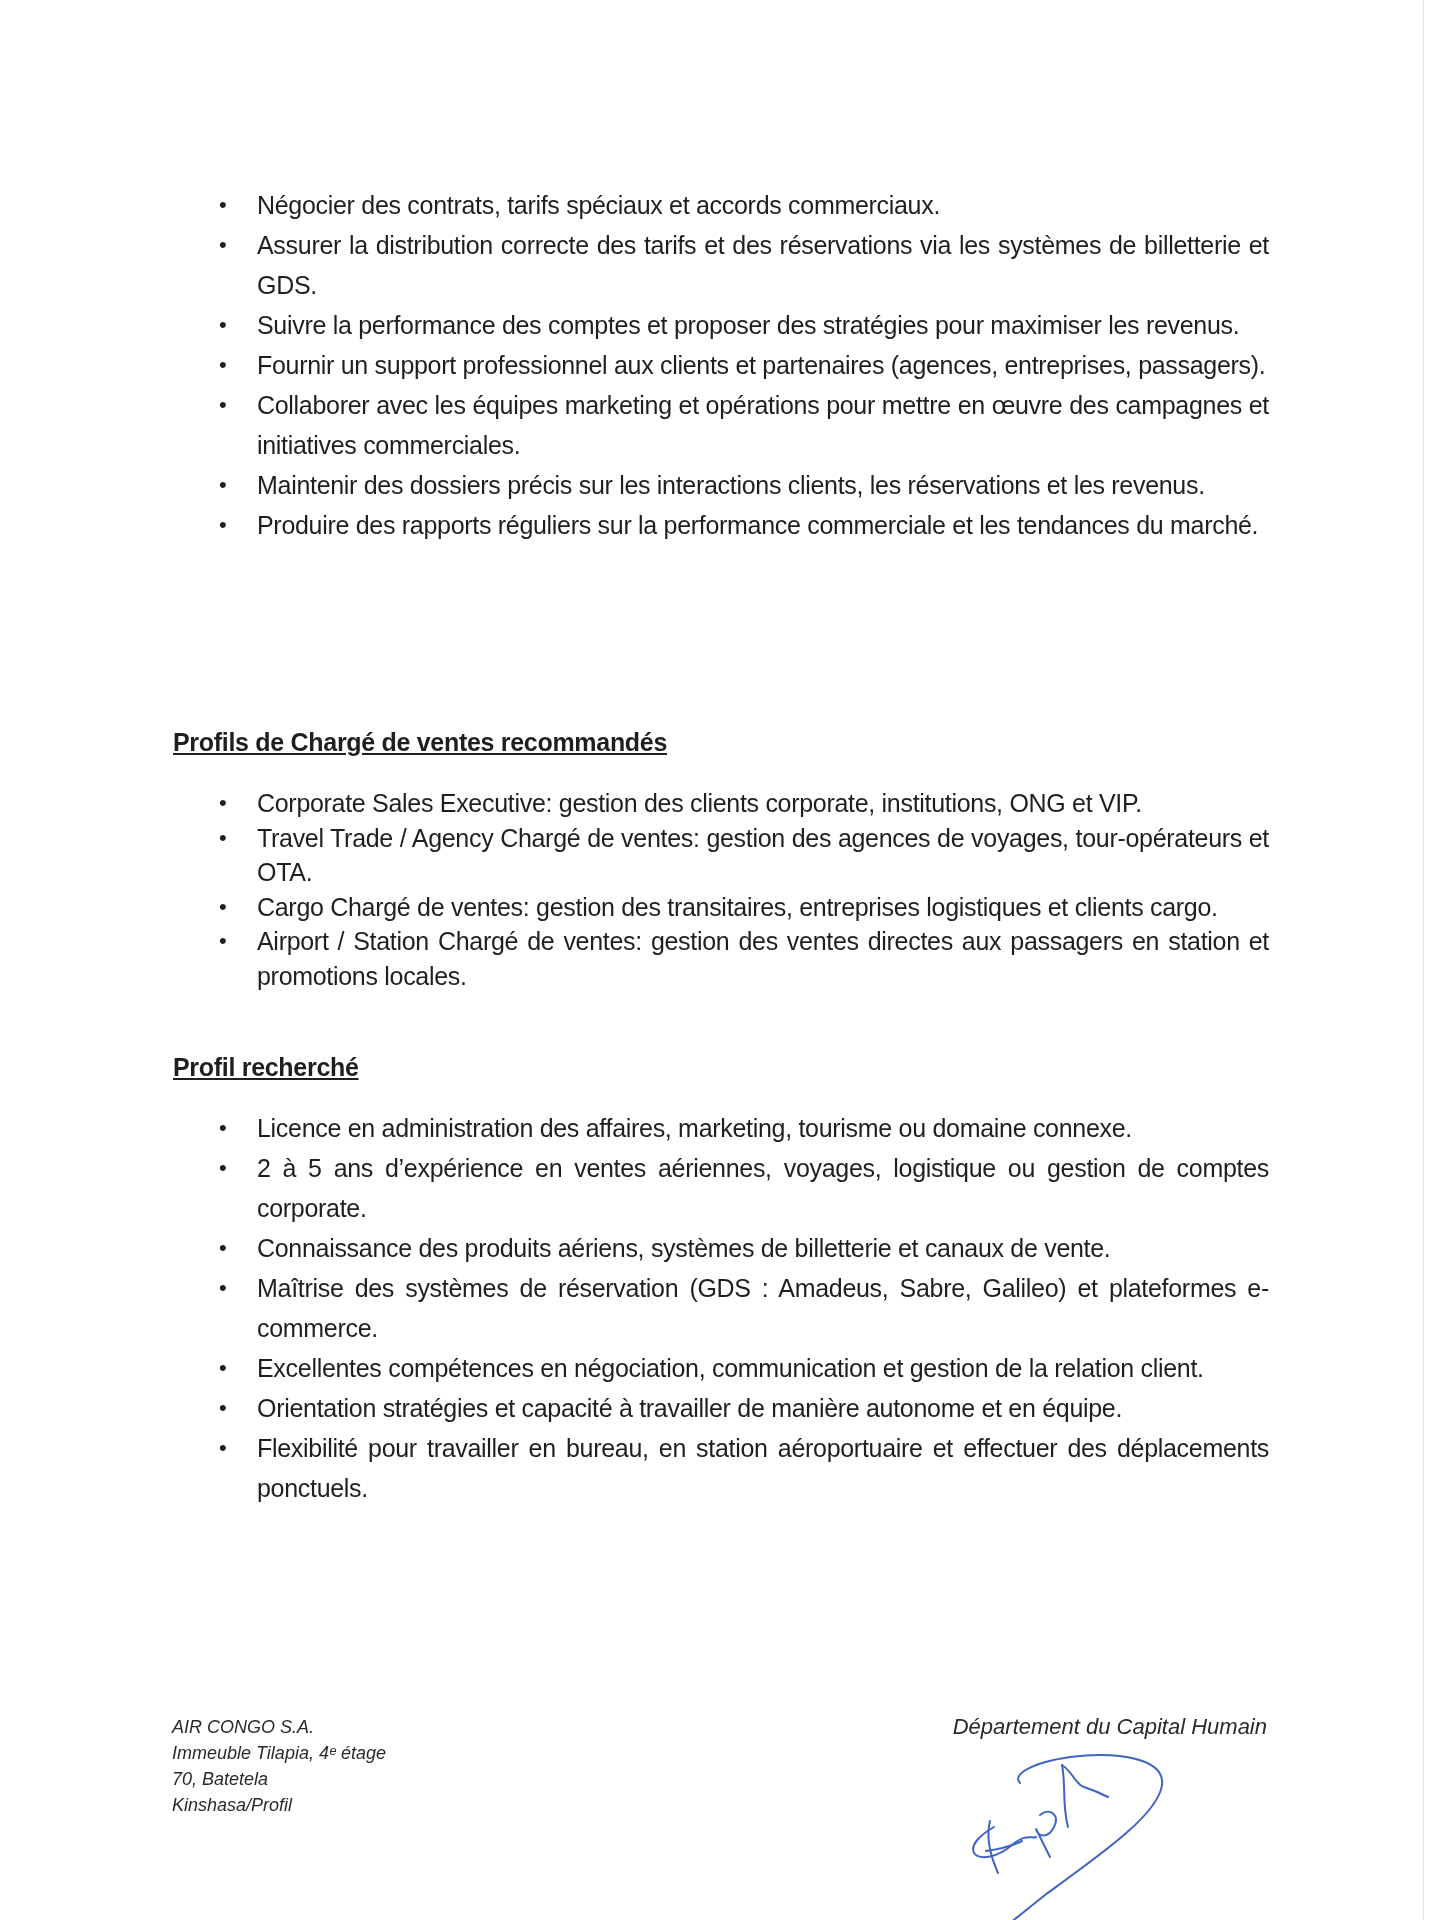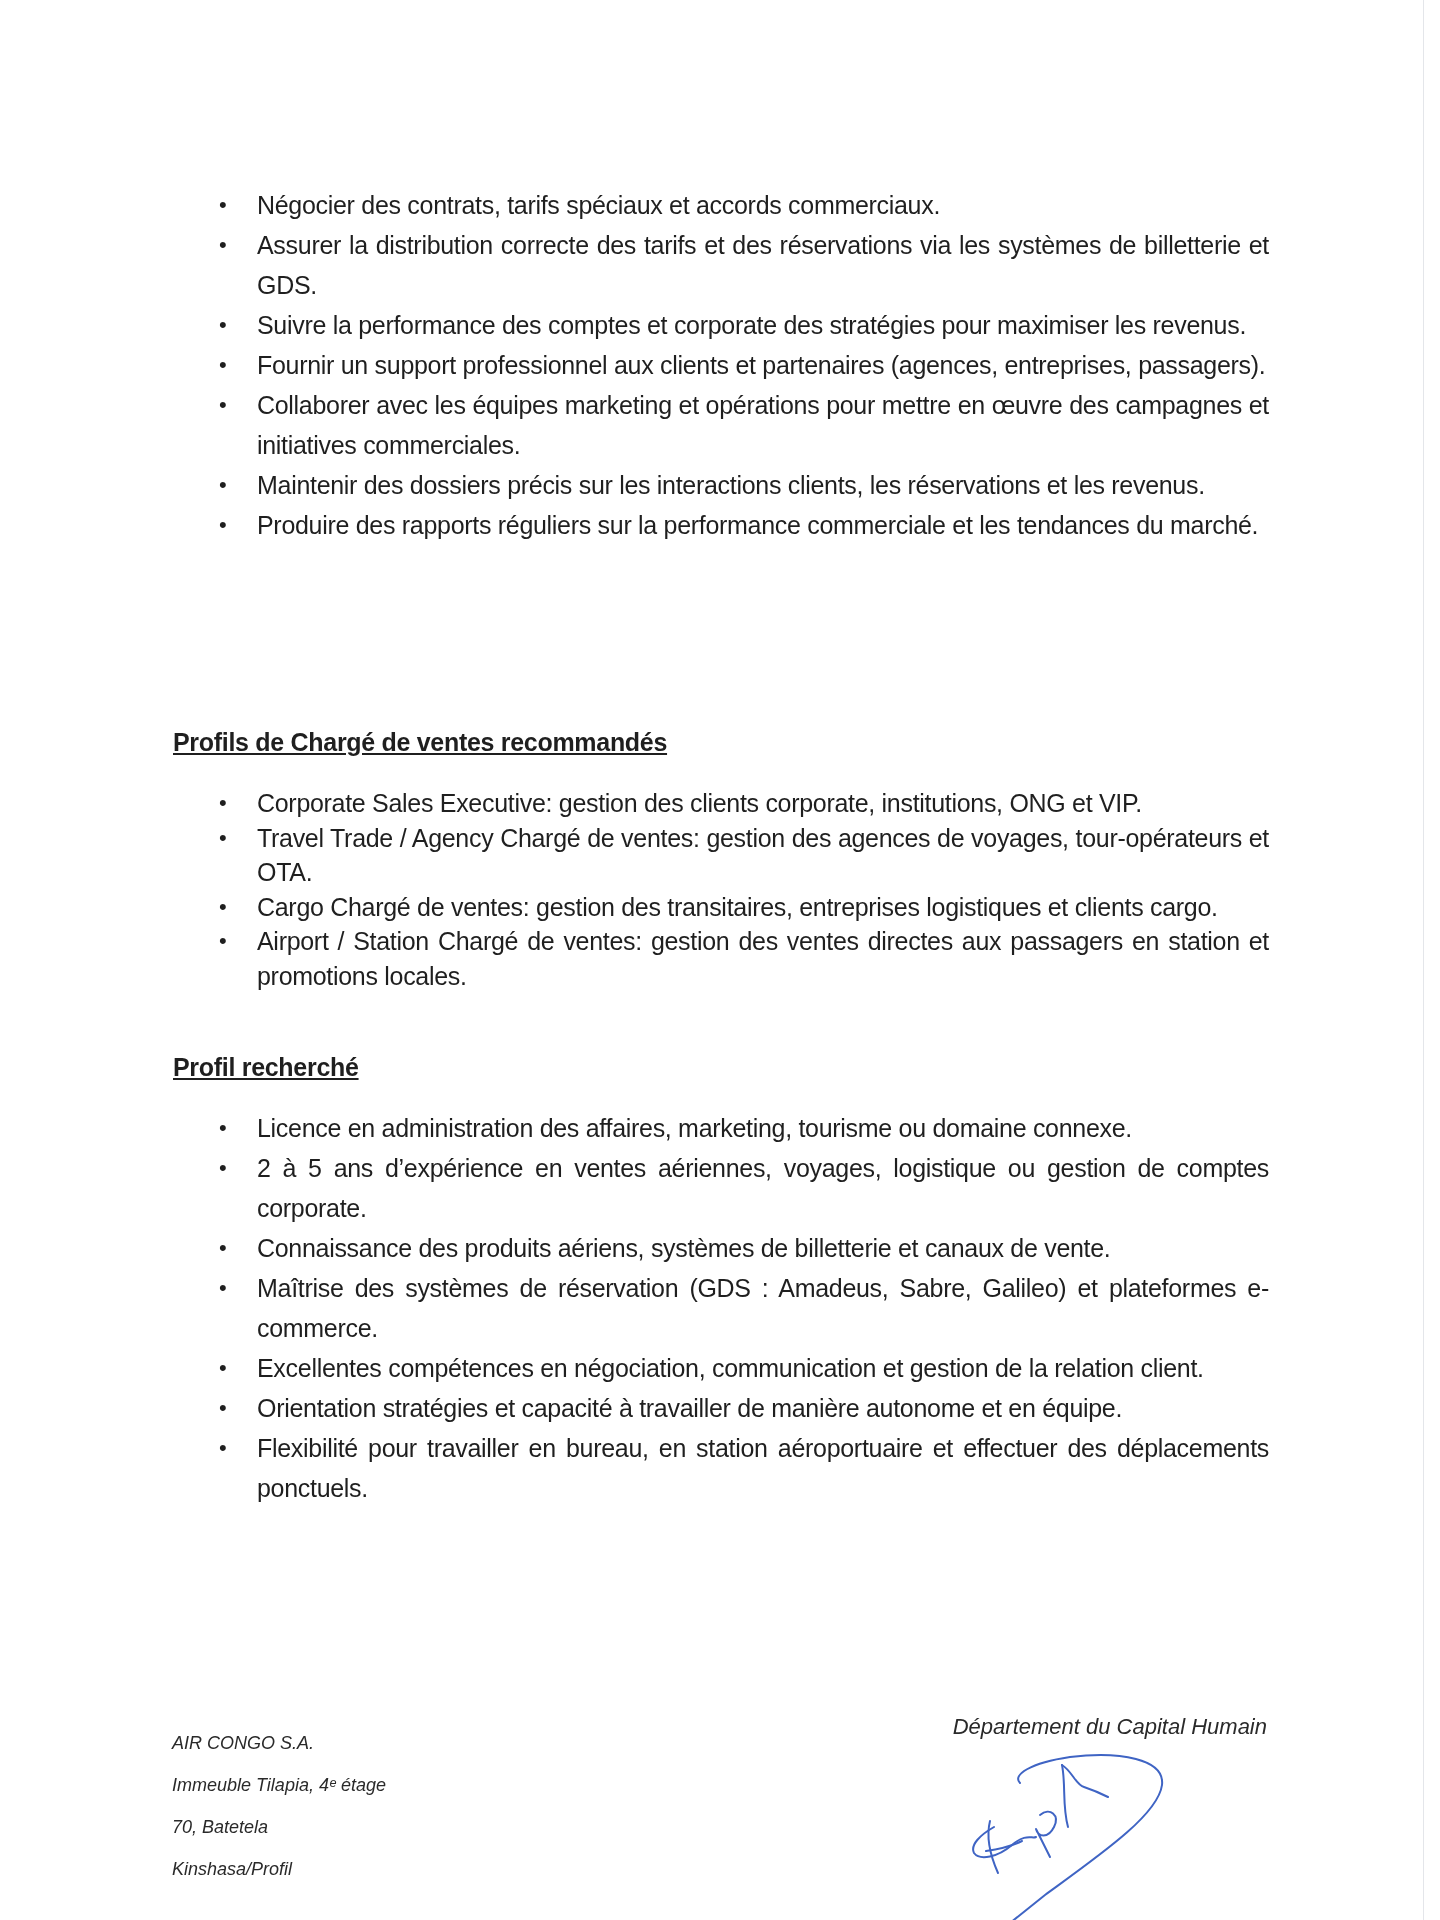--- a/index.html
+++ b/index.html
@@ -34,38 +34,38 @@
   .section-heading {
     position: absolute; left: 173px; font-size: 25px; font-weight: bold;
     letter-spacing: -0.3px; color: #1f1f1f; text-decoration: underline;
   }
   #heading-profiles { top: 728px; }
   #heading-requirements { top: 1053px; }
   .footer-address {
     position: absolute; left: 172px; top: 1714px; font-style: italic;
     font-size: 18px; line-height: 26px; color: #2a2a2a;
   }
-  .footer-address div { white-space: nowrap; margin-top: 16px; }
+  .footer-address div { white-space: nowrap; }
   .footer-dept {
     position: absolute; right: 173px; top: 1714px; font-style: italic;
     font-size: 22px; color: #2a2a2a; white-space: nowrap;
   }
   .signature { position: absolute; left: 950px; top: 1745px; }
 </style>
 </head>
 <body style="color: rgb(31, 31, 31);">
 
 <div class="page-edge"></div>
 
 <div class="content">
 
   <ul class="bullets" id="list-duties">
     <li><span class="dot">•</span><span>Négocier des contrats, tarifs spéciaux et accords commerciaux.</span></li>
     <li><span class="dot">•</span><span>Assurer la distribution correcte des tarifs et des réservations via les systèmes de billetterie et GDS.</span></li>
-    <li><span class="dot">•</span><span>Suivre la performance des comptes et corporate des stratégies pour maximiser les revenus.</span></li>
+    <li><span class="dot">•</span><span>Suivre la performance des comptes et proposer des stratégies pour maximiser les revenus.</span></li>
     <li><span class="dot">•</span><span>Fournir un support professionnel aux clients et partenaires (agences, entreprises, passagers).</span></li>
     <li><span class="dot">•</span><span>Collaborer avec les équipes marketing et opérations pour mettre en œuvre des campagnes et initiatives commerciales.</span></li>
     <li><span class="dot">•</span><span>Maintenir des dossiers précis sur les interactions clients, les réservations et les revenus.</span></li>
     <li><span class="dot">•</span><span>Produire des rapports réguliers sur la performance commerciale et les tendances du marché.</span></li>
   </ul>
 
   <div class="section-heading" id="heading-profiles">Profils de Chargé de ventes recommandés</div>
 
   <ul class="bullets" id="list-profiles">
     <li><span class="dot">•</span><span>Corporate Sales Executive: gestion des clients corporate, institutions, ONG et VIP.</span></li>

